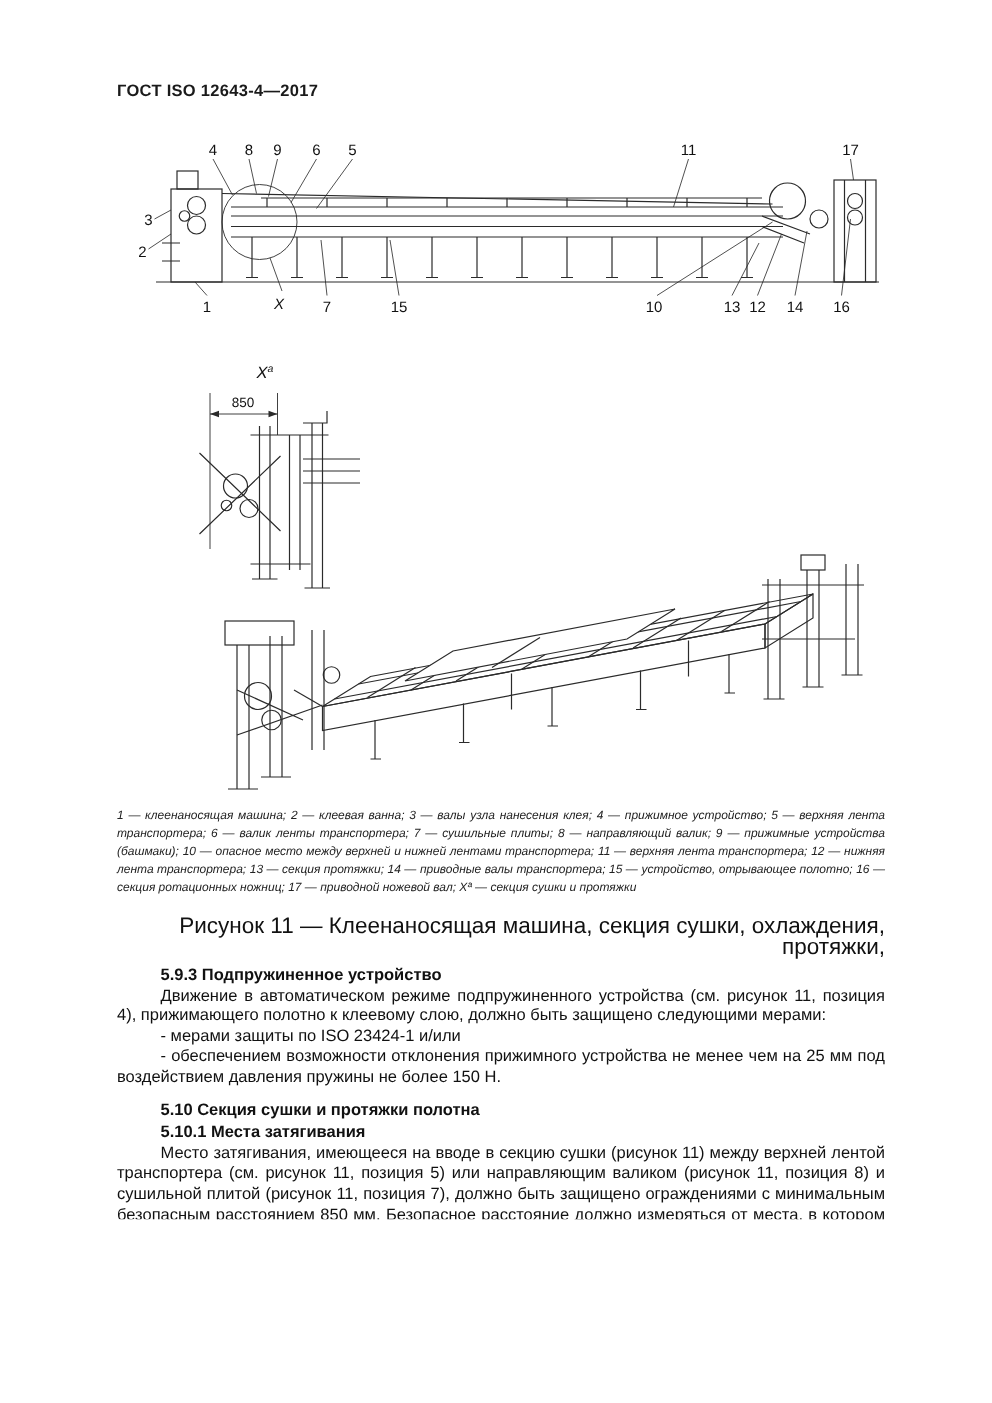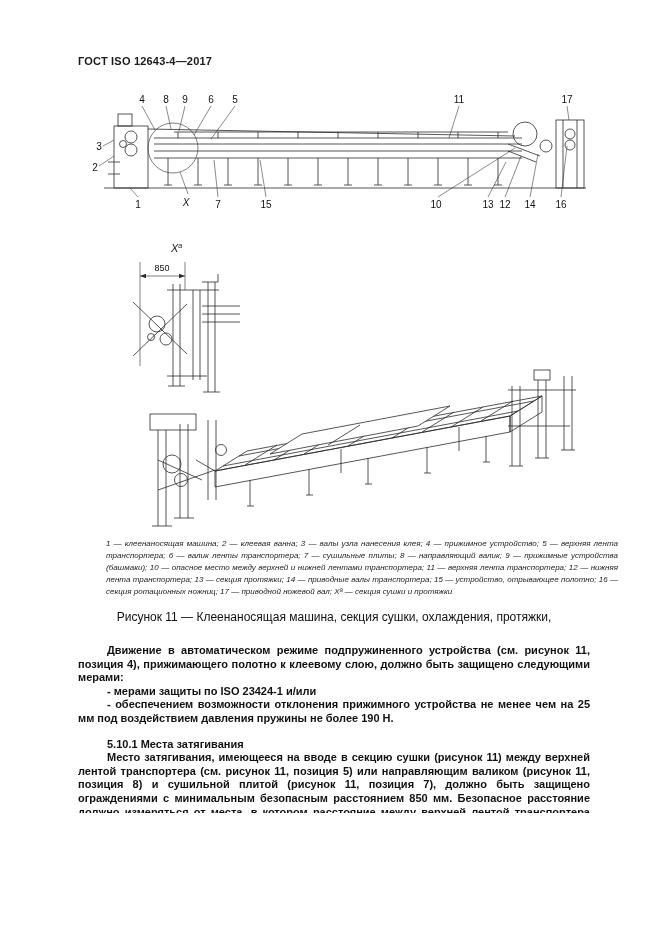--- a/index.html
+++ b/index.html
@@ -10,34 +10,34 @@
     overflow:hidden;
   }
   .header { position:absolute; left:78px; top:55px; font-size:11px; font-weight:bold; letter-spacing:0.2px; }
   .fig-main   { position:absolute; left:78px;  top:84px; }
   .fig-detail { position:absolute; left:105px; top:238px; }
   .fig-iso    { position:absolute; left:120px; top:368px; }
   svg text { font-family:"Liberation Sans", sans-serif; }
   .x-italic { font-style:italic; }
   .legend {
     position:absolute; left:78px; top:538px; width:512px;
-    font-size:8px; font-style:italic; line-height:12px; text-align:justify; color:#222;margin-left:28px;
+    font-size:8px; font-style:italic; line-height:12px; text-align:justify; color:#222;
   }
   .caption {
     position:absolute; left:78px; top:611px; width:512px;
-    text-align:center; font-size:12px; line-height:13.5px; color:#111;
+    text-align:right; font-size:15px; line-height:13.5px; color:#111;
   }
   .content {
     position:absolute; left:78px; top:644px; width:512px;
     font-size:11px; line-height:13.6px; text-align:justify; color:#111;
   }
-  .content p { text-indent:29px;font-weight:bold; }
+  .content p { text-indent:29px; }
   .content .h { font-weight:bold; }
   .mt8 { margin-top:8px; }
-  .mt6 { margin-top:12px; }
+  .mt6 { margin-top:2px; }
   .pagenum { position:absolute; left:78px; top:842px; font-size:11px; color:#111; }
 </style>
 </head>
 <body>
 
 <div class="page">
 
   <div class="header">ГОСТ ISO 12643-4—2017</div>
 
   <svg class="fig-main" width="512" height="132" viewBox="0 0 512 132">
@@ -146,22 +146,24 @@
     </g>
   </svg>
 
   <div class="legend">1 — клеенаносящая машина; 2 — клеевая ванна; 3 — валы узла нанесения клея; 4 — прижимное устройство; 5 — верхняя лента транспортера; 6 — валик ленты транспортера; 7 — сушильные плиты; 8 — направляющий валик; 9 — прижимные устройства (башмаки); 10 — опасное место между верхней и нижней лентами транспортера; 11 — верхняя лента транспортера; 12 — нижняя лента транспортера; 13 — секция протяжки; 14 — приводные валы транспортера; 15 — устройство, отрывающее полотно; 16 — секция ротационных ножниц; 17 — приводной ножевой вал; Xª — секция сушки и протяжки</div>
 
   <div class="caption">
     <div>Рисунок 11 — Клеенаносящая машина, секция сушки, охлаждения, протяжки,</div>
   </div>
 
   <div class="content">
+    <p class="h">5.9.3 Подпружиненное устройство</p>
     <p>Движение в автоматическом режиме подпружиненного устройства (см. рисунок 11, позиция 4), прижимающего полотно к клеевому слою, должно быть защищено следующими мерами:</p>
     <p>- мерами защиты по ISO 23424-1 и/или</p>
-    <p>- обеспечением возможности отклонения прижимного устройства не менее чем на 25 мм под воздействием давления пружины не более 190 Н.</p>
+    <p>- обеспечением возможности отклонения прижимного устройства не менее чем на 25 мм под воздействием давления пружины не более 150 Н.</p>
+    <p class="h mt8">5.10 Секция сушки и протяжки полотна</p>
     <p class="h mt6">5.10.1 Места затягивания</p>
     <p>Место затягивания, имеющееся на вводе в секцию сушки (рисунок 11) между верхней лентой транспортера (см. рисунок 11, позиция 5) или направляющим валиком (рисунок 11, позиция 8) и сушильной плитой (рисунок 11, позиция 7), должно быть защищено ограждениями с минимальным безопасным расстоянием 850 мм. Безопасное расстояние должно измеряться от места, в котором расстояние между верхней лентой транспортера или направляющим валиком и сушильной плитой составляет 50 мм.</p>
   </div>
 
   <div class="pagenum">14</div>
 
 </div>
 
 </body></html>

